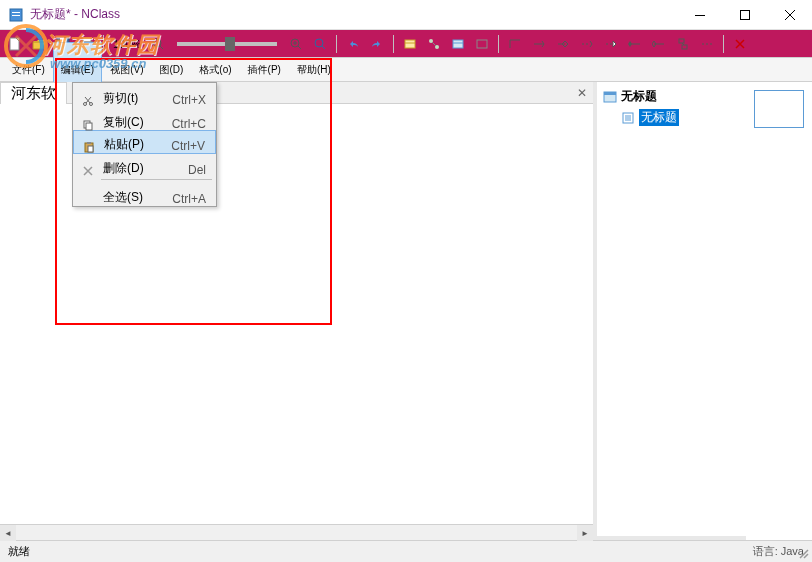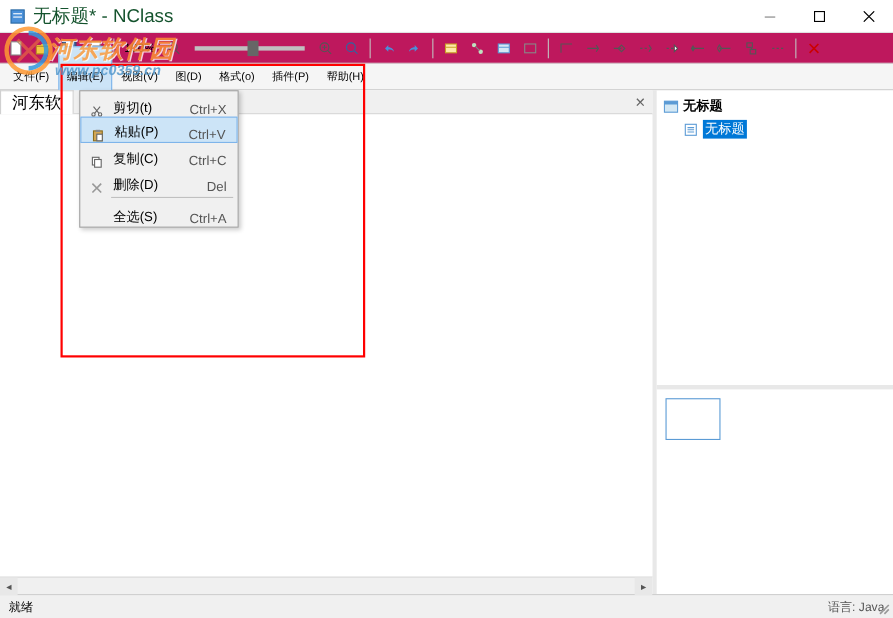--- a/index.html
+++ b/index.html
@@ -1,20 +1,20 @@
 <!DOCTYPE html>
 <html><head>
   <meta charset="utf-8">
   <style>
     * { margin: 0; padding: 0; box-sizing: border-box; font-family: "Microsoft YaHei", "SimSun", sans-serif; }
     body { width: 812px; height: 562px; background: #fff; font-size: 12px; overflow: hidden; position: relative; }
     
     .titlebar { height: 30px; display: flex; align-items: center; padding: 0 8px; border-bottom: 1px solid #e0e0e0; position: relative; }
     .app-icon { width: 16px; height: 16px; margin-right: 6px; display: inline-flex; align-items: center; justify-content: center; }
-    .app-title { font-size: 17px; color: #14532d; }
+    .app-title { font-size: 12px; color: #701a75; }
     .win-controls { position: absolute; right: 0; top: 0; display: flex; }
     .win-btn { width: 45px; height: 30px; display: flex; align-items: center; justify-content: center; color: #000; }
     
     .toolbar { height: 28px; border-bottom: 1px solid #d0d0d0; display: flex; align-items: center; padding: 0 4px; background: #be185d; gap: 2px; }
     .tb-btn { width: 22px; height: 22px; display: inline-flex; align-items: center; justify-content: center; color: #555; border-radius: 2px; }
     .tb-sep { width: 1px; height: 18px; background: #c0c0c0; margin: 0 3px; }
     .zoom-text { font-size: 11px; padding: 0 4px; }
     .zoom-slider { width: 100px; height: 4px; background: #c0c0c0; position: relative; margin: 0 6px; }
     .zoom-thumb { width: 10px; height: 14px; background: #666; position: absolute; top: -5px; left: 48px; }
     
@@ -25,21 +25,21 @@
     .main { display: flex; height: calc(100% - 30px - 28px - 24px - 22px); }
     .center-panel { flex: 1; display: flex; flex-direction: column; border-right: 4px solid #e8e8e8; position: relative; }
     .tab-strip { height: 22px; background: #f0f0f0; display: flex; align-items: center; border-bottom: 1px solid #d0d0d0; }
     .tab { padding: 2px 10px; background: #fff; border: 1px solid #d0d0d0; border-bottom: none; font-size: 15px; height: 22px; display: flex; align-items: center; }
     .tab-close { margin-left: auto; margin-right: 4px; width: 14px; height: 14px; display: flex; align-items: center; justify-content: center; color: #666; }
     .canvas { flex: 1; background: #fff; position: relative; overflow: hidden; }
     .hscroll { height: 16px; background: #f0f0f0; border-top: 1px solid #d0d0d0; display: flex; }
     .hscroll-btn { width: 16px; height: 16px; background: #e8e8e8; display: flex; align-items: center; justify-content: center; font-size: 8px; color: #555; }
     .hscroll-track { flex: 1; }
     
-    .right-panel { width: 215px; display: flex; flex-direction: column; }
+    .right-panel { width: 215px; display: flex; flex-direction: row; }
     .tree-panel { flex: 1; padding: 4px; border-bottom: 4px solid #e8e8e8; }
     .tree-root { display: flex; align-items: center; gap: 4px; padding: 2px; }
     .tree-item { display: flex; align-items: center; gap: 4px; padding: 2px; margin-left: 18px; }
     .tree-item.selected span:last-child { background: #0078d7; color: #fff; padding: 0 2px; }
     .tree-icon { width: 14px; height: 14px; display: inline-flex; align-items: center; justify-content: center; }
     .preview-panel { height: 186px; padding: 8px; }
     .preview-box { width: 50px; height: 38px; border: 1px solid #5b9bd5; background: #fff; }
     
     .statusbar { height: 22px; background: #f0f0f0; border-top: 1px solid #d0d0d0; display: flex; align-items: center; padding: 0 8px; font-size: 11px; }
     .status-left { flex: 1; }
@@ -309,44 +309,44 @@
     <span class="ctx-icon">
         <svg class="icon12" viewBox="0 0 12 12">
           <circle cx="3" cy="9" r="1.5" fill="none" stroke="#666"></circle>
           <circle cx="9" cy="9" r="1.5" fill="none" stroke="#666"></circle>
           <path d="M4 8L9 2M8 8L3 2" stroke="#666"></path>
         </svg>
       </span>
     <span class="ctx-label">剪切(t)</span>
     <span class="ctx-shortcut">Ctrl+X</span>
   </div>
+  <div class="ctx-item">
+    <span class="ctx-icon">
+        <svg class="icon12" viewBox="0 0 12 12">
+          <rect x="2" y="2" width="6" height="7" fill="#fff" stroke="#666"></rect>
+          <rect x="4" y="4" width="6" height="7" fill="#fff" stroke="#666"></rect>
+        </svg>
+      </span>
+    <span class="ctx-label">复制(C)</span>
+    <span class="ctx-shortcut">Ctrl+C</span>
+  </div>
   <div class="ctx-item highlighted">
     <span class="ctx-icon">
         <svg class="icon12" viewBox="0 0 12 12">
           <rect x="2" y="2" width="8" height="9" fill="#d4a857" stroke="#8a6d1e"></rect>
           <rect x="4" y="1" width="4" height="2" fill="#888"></rect>
           <rect x="5" y="5" width="5" height="6" fill="#fff" stroke="#666"></rect>
         </svg>
       </span>
     <span class="ctx-label">粘贴(P)</span>
     <span class="ctx-shortcut">Ctrl+V</span>
   </div>
   <div class="ctx-item">
     <span class="ctx-icon">
         <svg class="icon12" viewBox="0 0 12 12">
-          <rect x="2" y="2" width="6" height="7" fill="#fff" stroke="#666"></rect>
-          <rect x="4" y="4" width="6" height="7" fill="#fff" stroke="#666"></rect>
-        </svg>
-      </span>
-    <span class="ctx-label">复制(C)</span>
-    <span class="ctx-shortcut">Ctrl+C</span>
-  </div>
-  <div class="ctx-item">
-    <span class="ctx-icon">
-        <svg class="icon12" viewBox="0 0 12 12">
           <path d="M2 2l8 8M10 2l-8 8" stroke="#999" stroke-width="1.5"></path>
         </svg>
       </span>
     <span class="ctx-label">删除(D)</span>
     <span class="ctx-shortcut">Del</span>
   </div>
   <div class="ctx-sep"></div>
   <div class="ctx-item">
     <span class="ctx-icon"></span>
     <span class="ctx-label">全选(S)</span>

